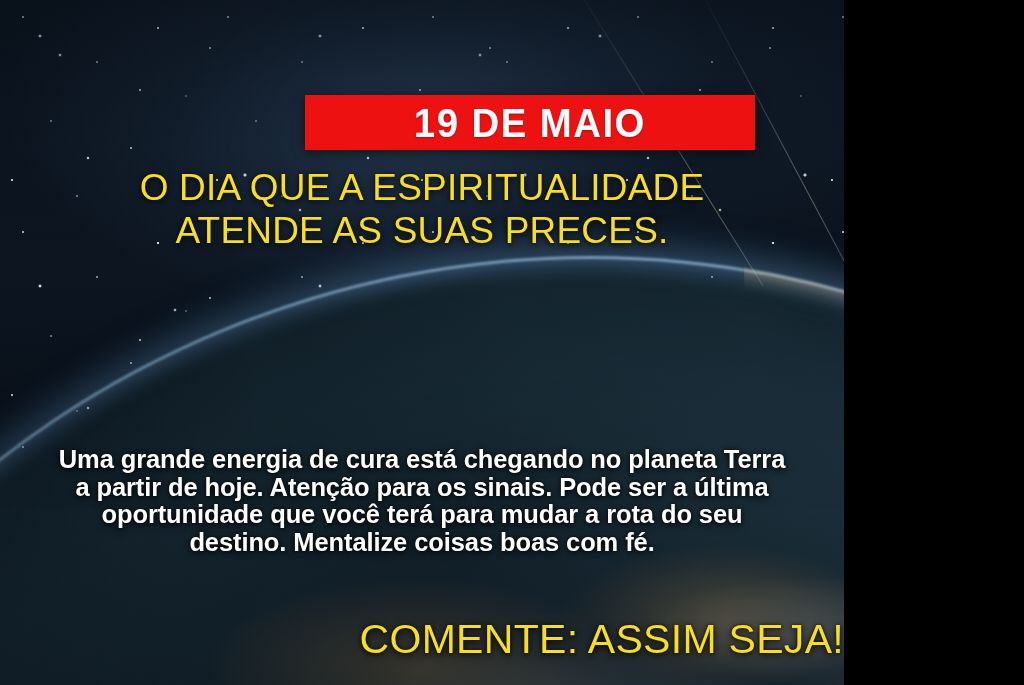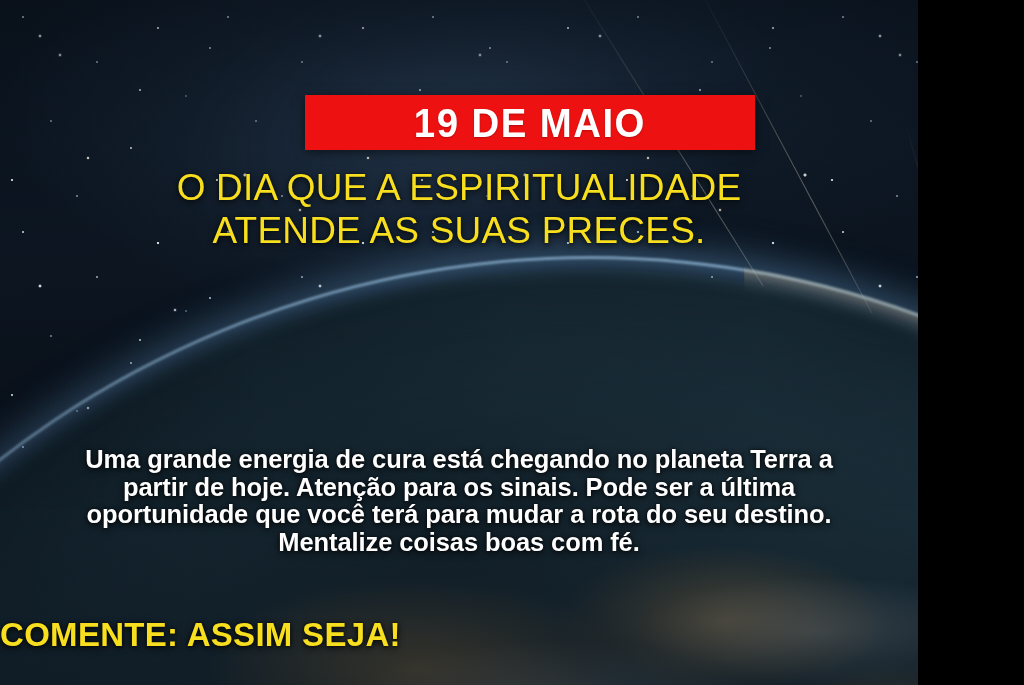--- a/index.html
+++ b/index.html
@@ -1,21 +1,21 @@
 <!DOCTYPE html>
 <html lang="pt-BR"><head>
 <meta charset="utf-8">
 <title>19 DE MAIO</title>
 <style>
   html,body{margin:0;padding:0;background:#000;}
   *{box-sizing:border-box;}
 
   .poster{
     position:relative;
-    width:918px;height:685px;
+    width:844px;height:685px;
     overflow:hidden;
     background:#be185d;
     font-family:"Liberation Sans", sans-serif;
     user-select:none;
   }
 
   
   .space{
     position:absolute;inset:0;
     background:
@@ -177,24 +177,24 @@
     font-weight:bold;
     line-height:27.5px;
     letter-spacing:-.1px;
     padding:0 54px;
     text-shadow:0 2px 7px rgba(0,0,0,.88), 0 0 3px rgba(0,0,0,.7);
   }
 
   .cta{
     position:absolute;
     left:0;right:0;top:616px;
-    text-align:left;
+    text-align:right;
     color:#f7de1e;
-    font-size:33px;
-    font-weight:bold;
+    font-size:41px;
+    font-weight:normal;
     letter-spacing:.3px;
     text-shadow:0 2px 7px rgba(0,0,0,.85), 0 0 3px rgba(0,0,0,.7);
   }
 </style>
 </head>
 <body>
 
 <div class="poster">
 
   <div class="space">

